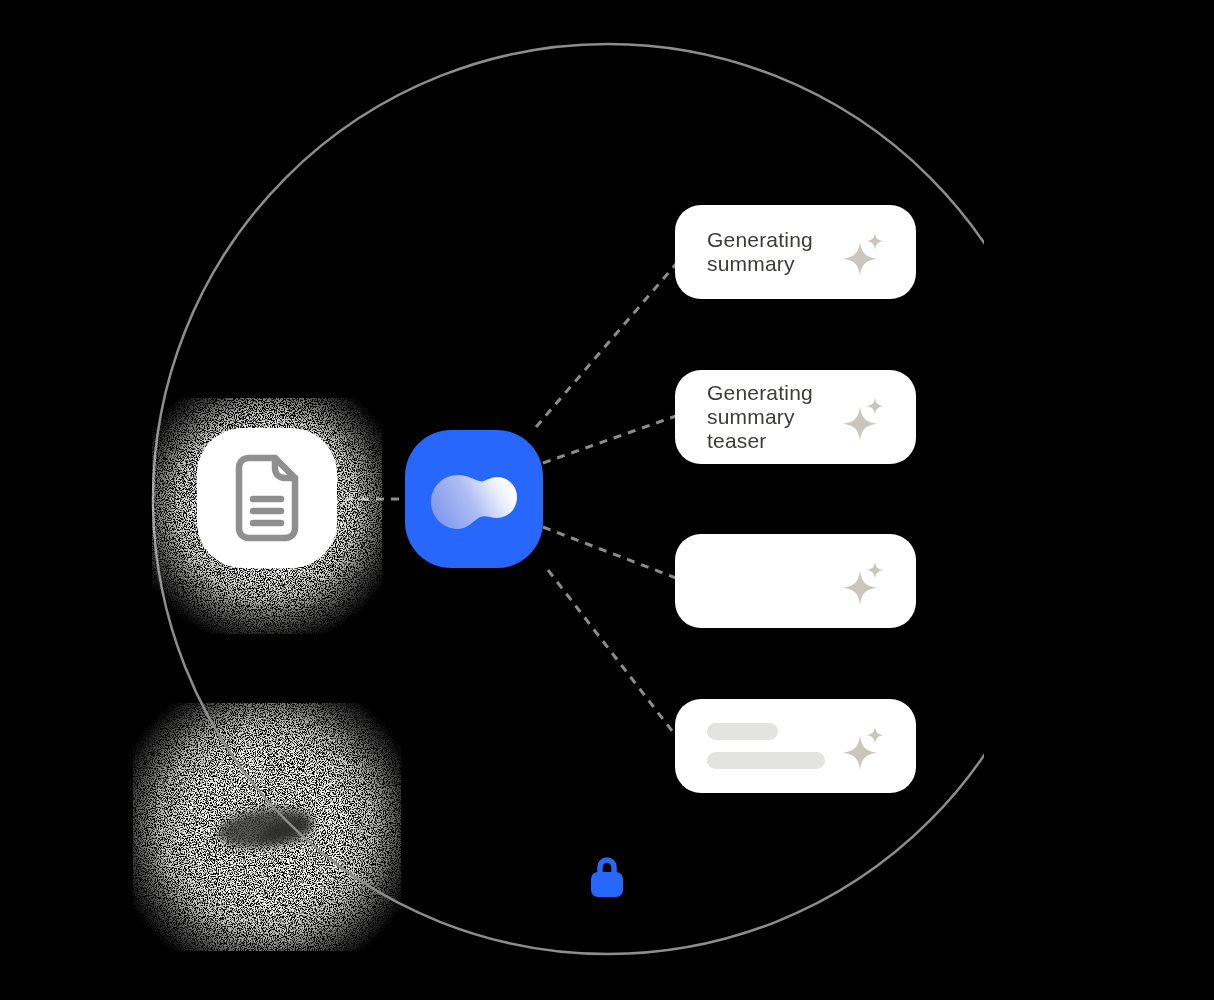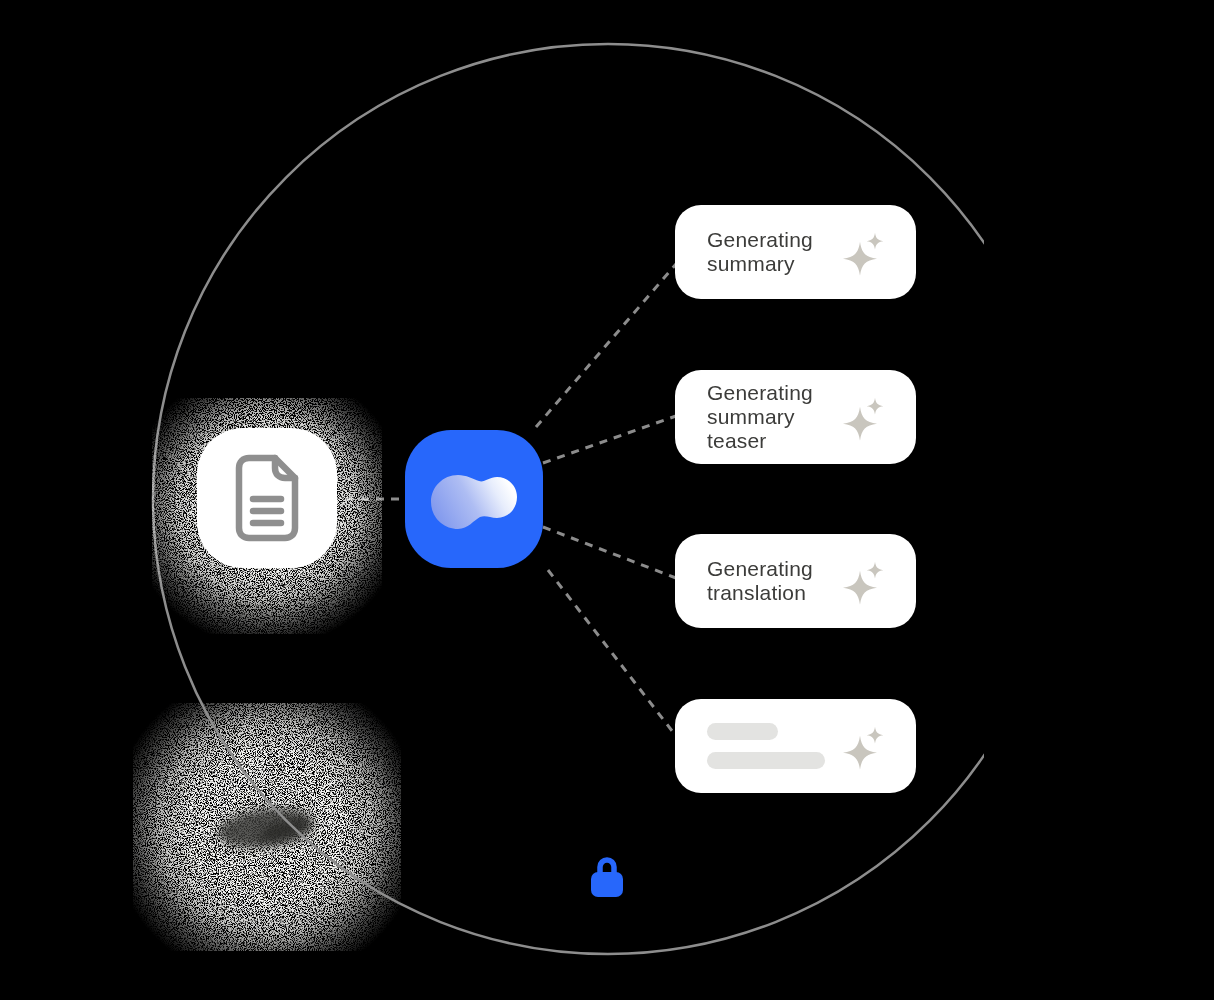--- a/index.html
+++ b/index.html
@@ -158,21 +158,20 @@
 
   <div class="card" style="top:370px">
     <div class="card-label">Generating summary teaser</div>
     <svg class="sparkle" width="44" height="44" viewBox="0 0 44 44">
       <path class="spark" d="M19 10 C20.6 21.4 24.6 25.4 36 27 C24.6 28.6 20.6 32.6 19 44 C17.4 32.6 13.4 28.6 2 27 C13.4 25.4 17.4 21.4 19 10 Z"></path>
       <path class="spark" d="M34 1 C34.8 6.6 36.8 8.6 42.4 9.4 C36.8 10.2 34.8 12.2 34 17.8 C33.2 12.2 31.2 10.2 25.6 9.4 C31.2 8.6 33.2 6.6 34 1 Z"></path>
     </svg>
   </div>
 
   <div class="card" style="top:534px">
-    <div class="card-label">Generating translation</div>
     <svg class="sparkle" width="44" height="44" viewBox="0 0 44 44">
       <path class="spark" d="M19 10 C20.6 21.4 24.6 25.4 36 27 C24.6 28.6 20.6 32.6 19 44 C17.4 32.6 13.4 28.6 2 27 C13.4 25.4 17.4 21.4 19 10 Z"></path>
       <path class="spark" d="M34 1 C34.8 6.6 36.8 8.6 42.4 9.4 C36.8 10.2 34.8 12.2 34 17.8 C33.2 12.2 31.2 10.2 25.6 9.4 C31.2 8.6 33.2 6.6 34 1 Z"></path>
     </svg>
   </div>
 
   <div class="card" style="top:699px">
     <div class="bars">
       <div class="bar bar1"></div>
       <div class="bar bar2"></div>

